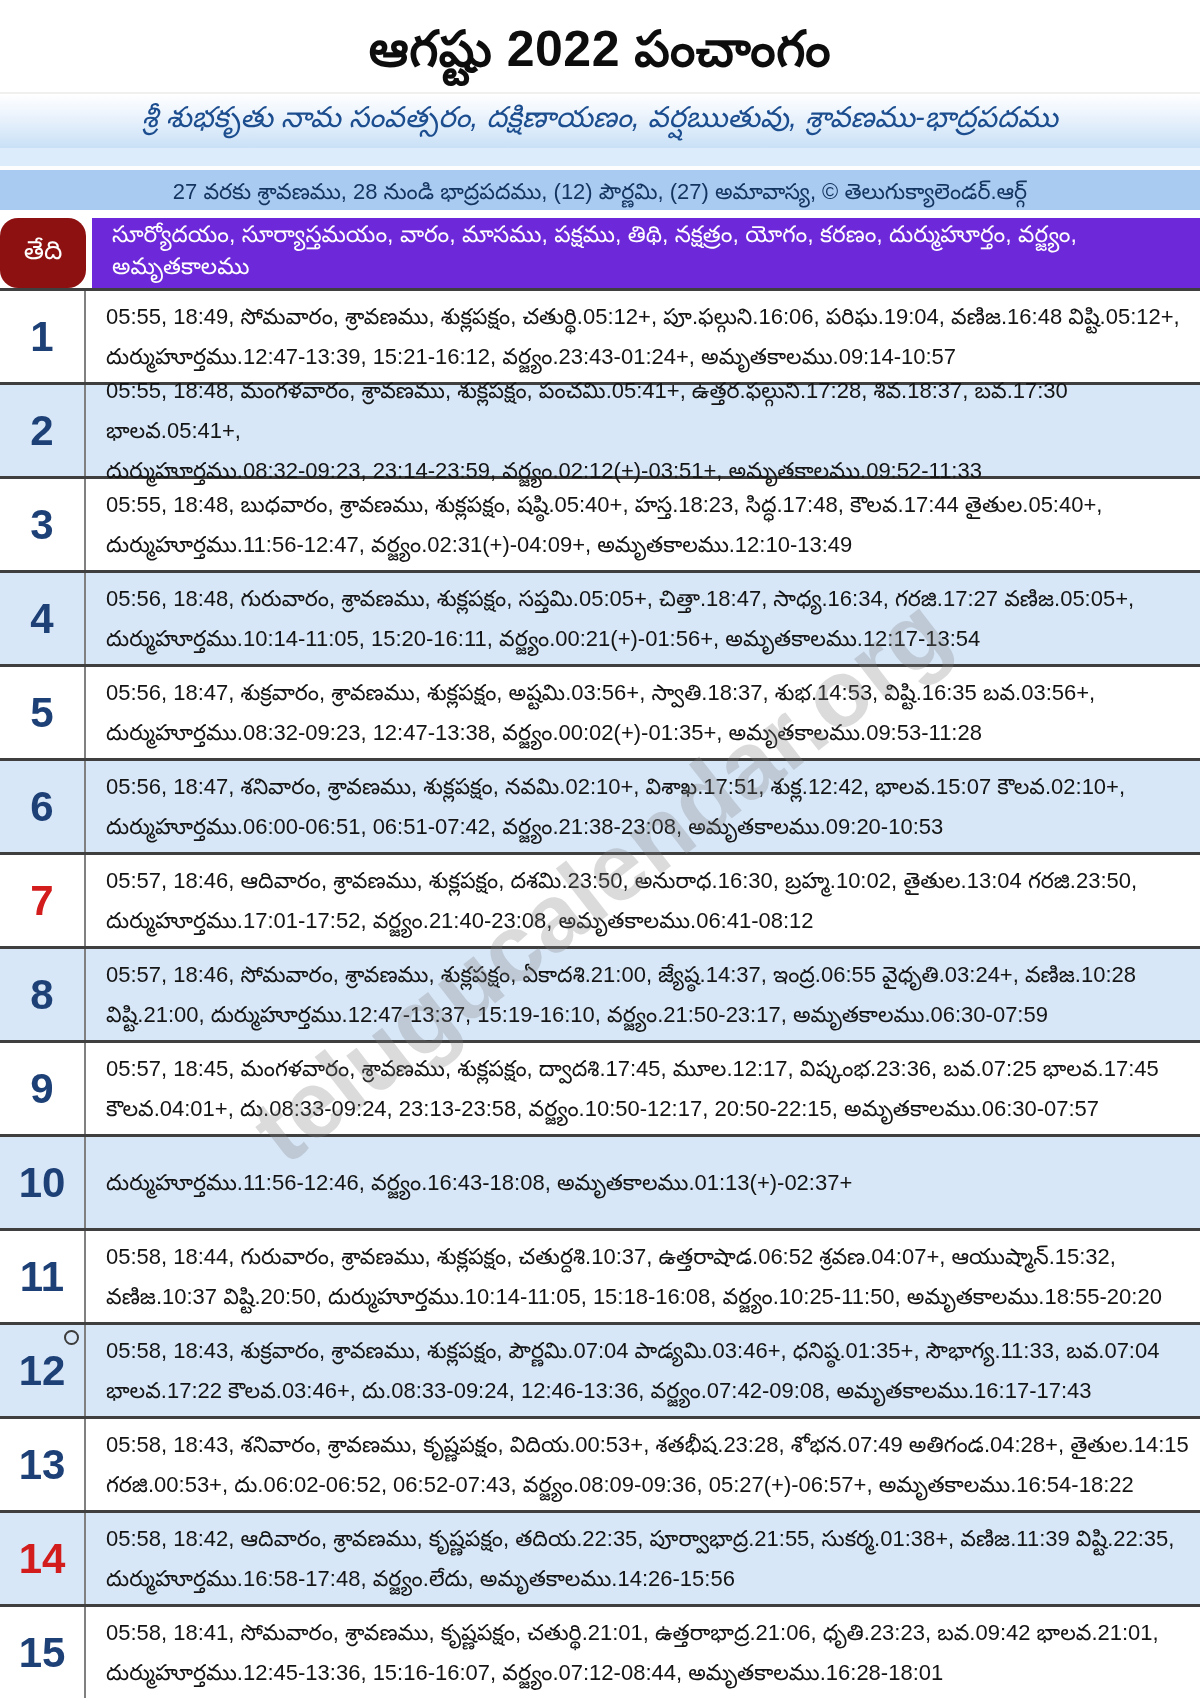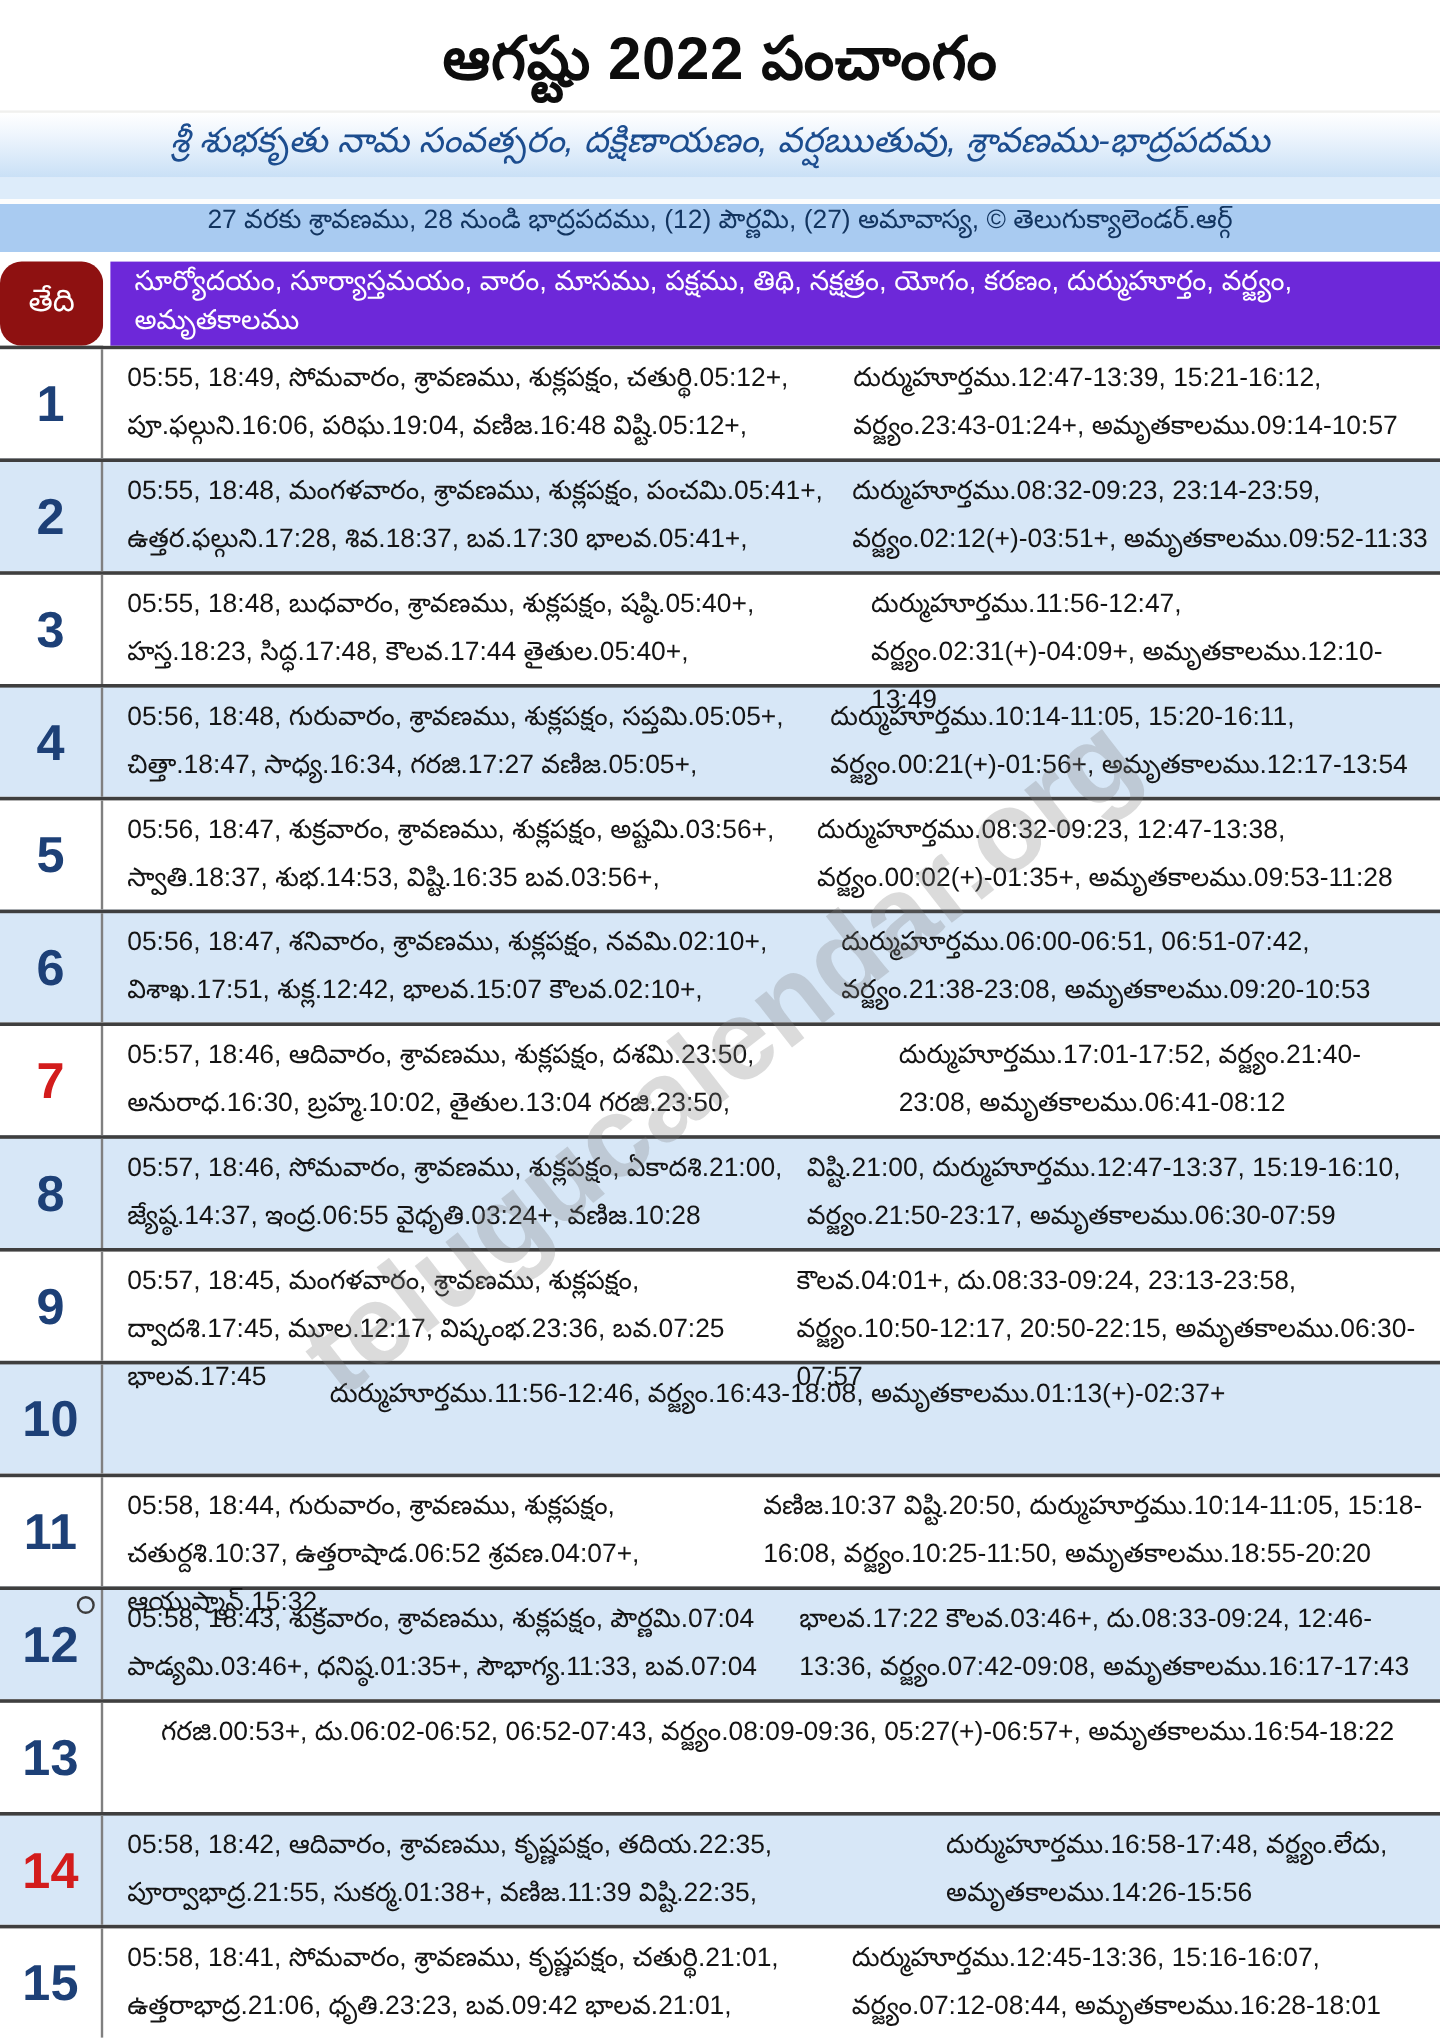--- a/index.html
+++ b/index.html
@@ -19,21 +19,21 @@
     height:56px; display:flex; align-items:center; justify-content:center;
     background:linear-gradient(180deg,#ffffff 0%,#eef5fd 35%,#c9e0f6 100%);
     border-top:2px solid #f0f0ee;
     font-style:italic;
   }
   .page-subtitle { font-size:29px; color:#1c4d8f; }
 
   .strip { height:18px; background:#ddecfa; }
   .gap1 { height:4px; background:#fdfdfd; }
 
-  .info-band { height:40px; background:#a9cbf1; display:flex; align-items:flex-start; justify-content:center; }
+  .info-band { height:40px; background:#a9cbf1; display:flex; align-items:flex-end; justify-content:center; }
   .info-text { font-size:22px; color:#12345f; }
 
   .gap2 { height:8px; background:#ffffff; }
 
   
   .table-header { height:70px; display:flex; }
   .hdr-date {
     width:86px; background:#8e1111; color:#ffffff; font-size:26px;
     display:flex; align-items:center; justify-content:center;border-radius:18px;
   }
@@ -51,21 +51,21 @@
     width:86px; position:relative; display:flex; align-items:center; justify-content:center;
     border-right:2px solid #808080;
   }
   .date-num { font-size:42px; font-weight:bold; color:#1d4077; }
   .date-num.red { color:#d31c1c; }
   .moon {
     display:none; position:absolute; top:5px; right:5px; width:15px; height:15px;
     border:2px solid #3c3c3c; border-radius:50%; background:transparent;
   }
   .row-content {
-    flex:1; display:flex; justify-content:center;
+    flex:1; display:flex; flex-direction:column; justify-content:center;
     padding:4px 10px 4px 20px; font-size:22px; line-height:40px; color:#141414;
   }
 
   
   .watermark {
     position:absolute; left:50%; top:880px; z-index:10;
     transform:translate(-50%,-50%) rotate(-38deg);
     font-size:95px; font-weight:bold; color:rgba(125,125,125,0.28);
     white-space:nowrap; pointer-events:none;
   }
@@ -229,20 +229,21 @@
       <div class="line2">భాలవ.17:22 కౌలవ.03:46+, దు.08:33-09:24, 12:46-13:36, వర్జ్యం.07:42-09:08, అమృతకాలము.16:17-17:43</div>
     </div>
   </div>
 
   <div class="row">
     <div class="date-cell">
 
       <span class="date-num">13</span>
     </div>
     <div class="row-content">
+      <div class="line1">05:58, 18:43, శనివారం, శ్రావణము, కృష్ణపక్షం, విదియ.00:53+, శతభీష.23:28, శోభన.07:49 అతిగండ.04:28+, తైతుల.14:15</div>
       <div class="line2">గరజి.00:53+, దు.06:02-06:52, 06:52-07:43, వర్జ్యం.08:09-09:36, 05:27(+)-06:57+, అమృతకాలము.16:54-18:22</div>
     </div>
   </div>
 
   <div class="row shaded">
     <div class="date-cell">
 
       <span class="date-num red">14</span>
     </div>
     <div class="row-content">

